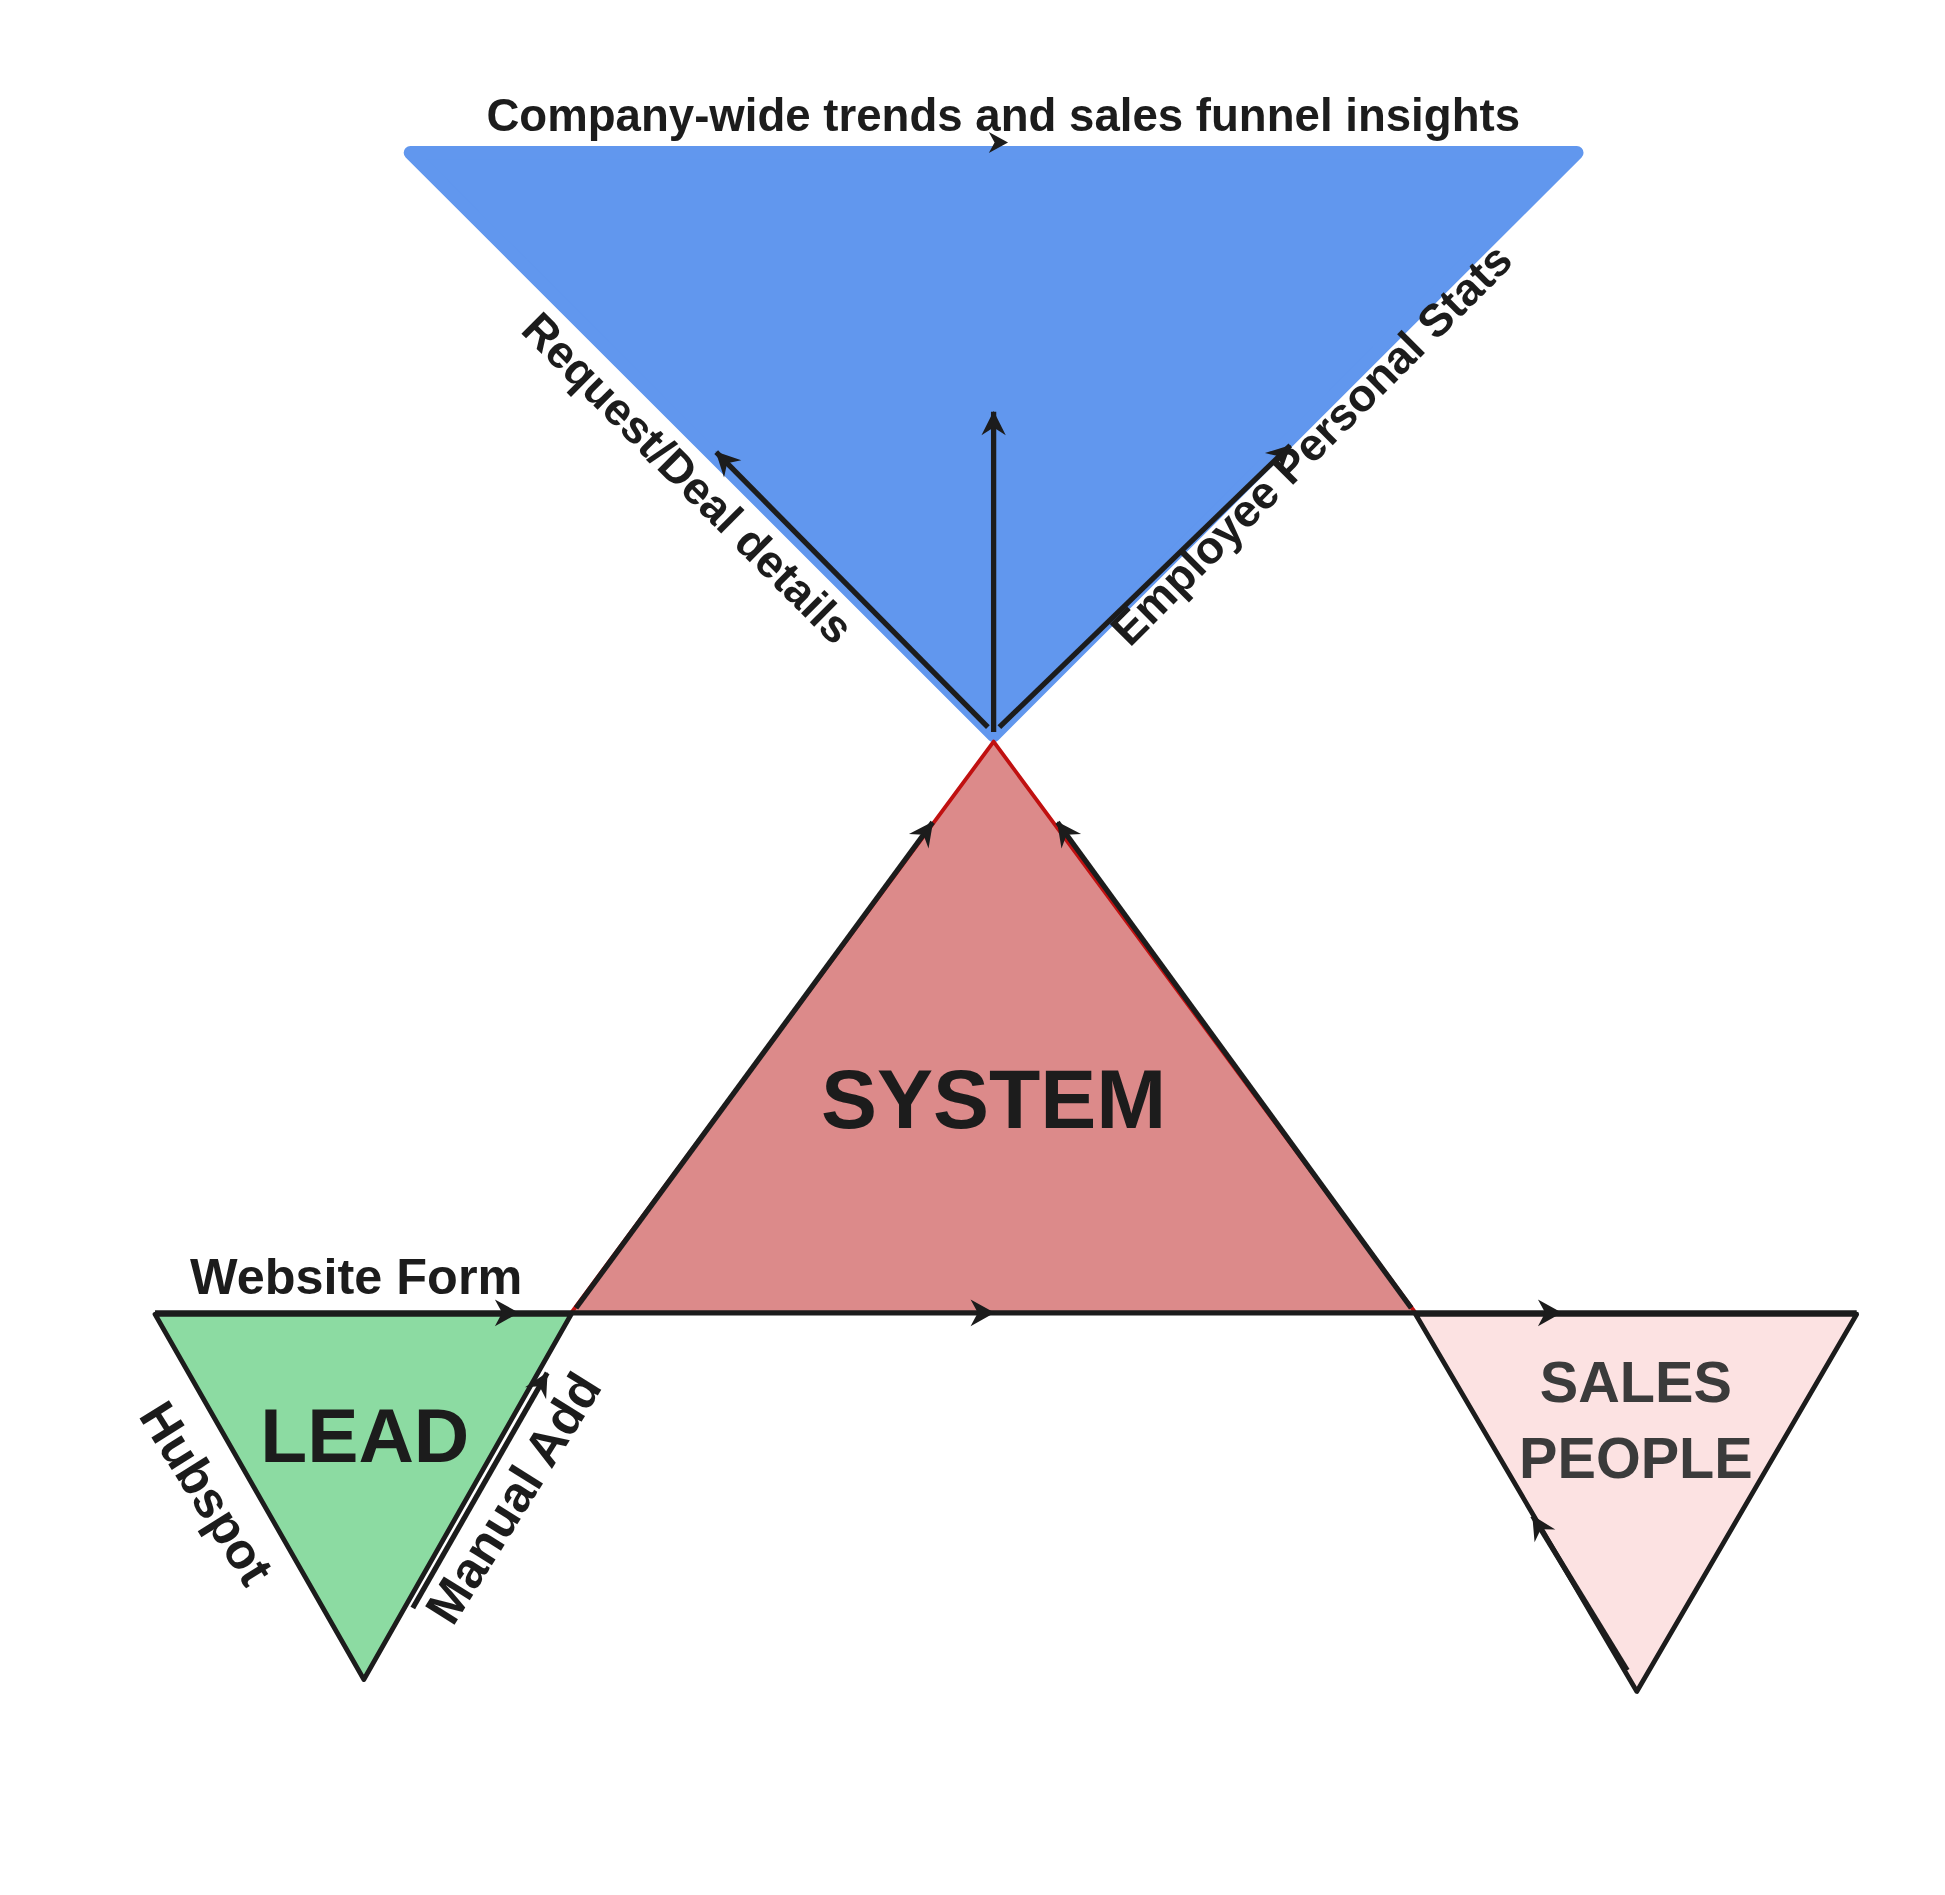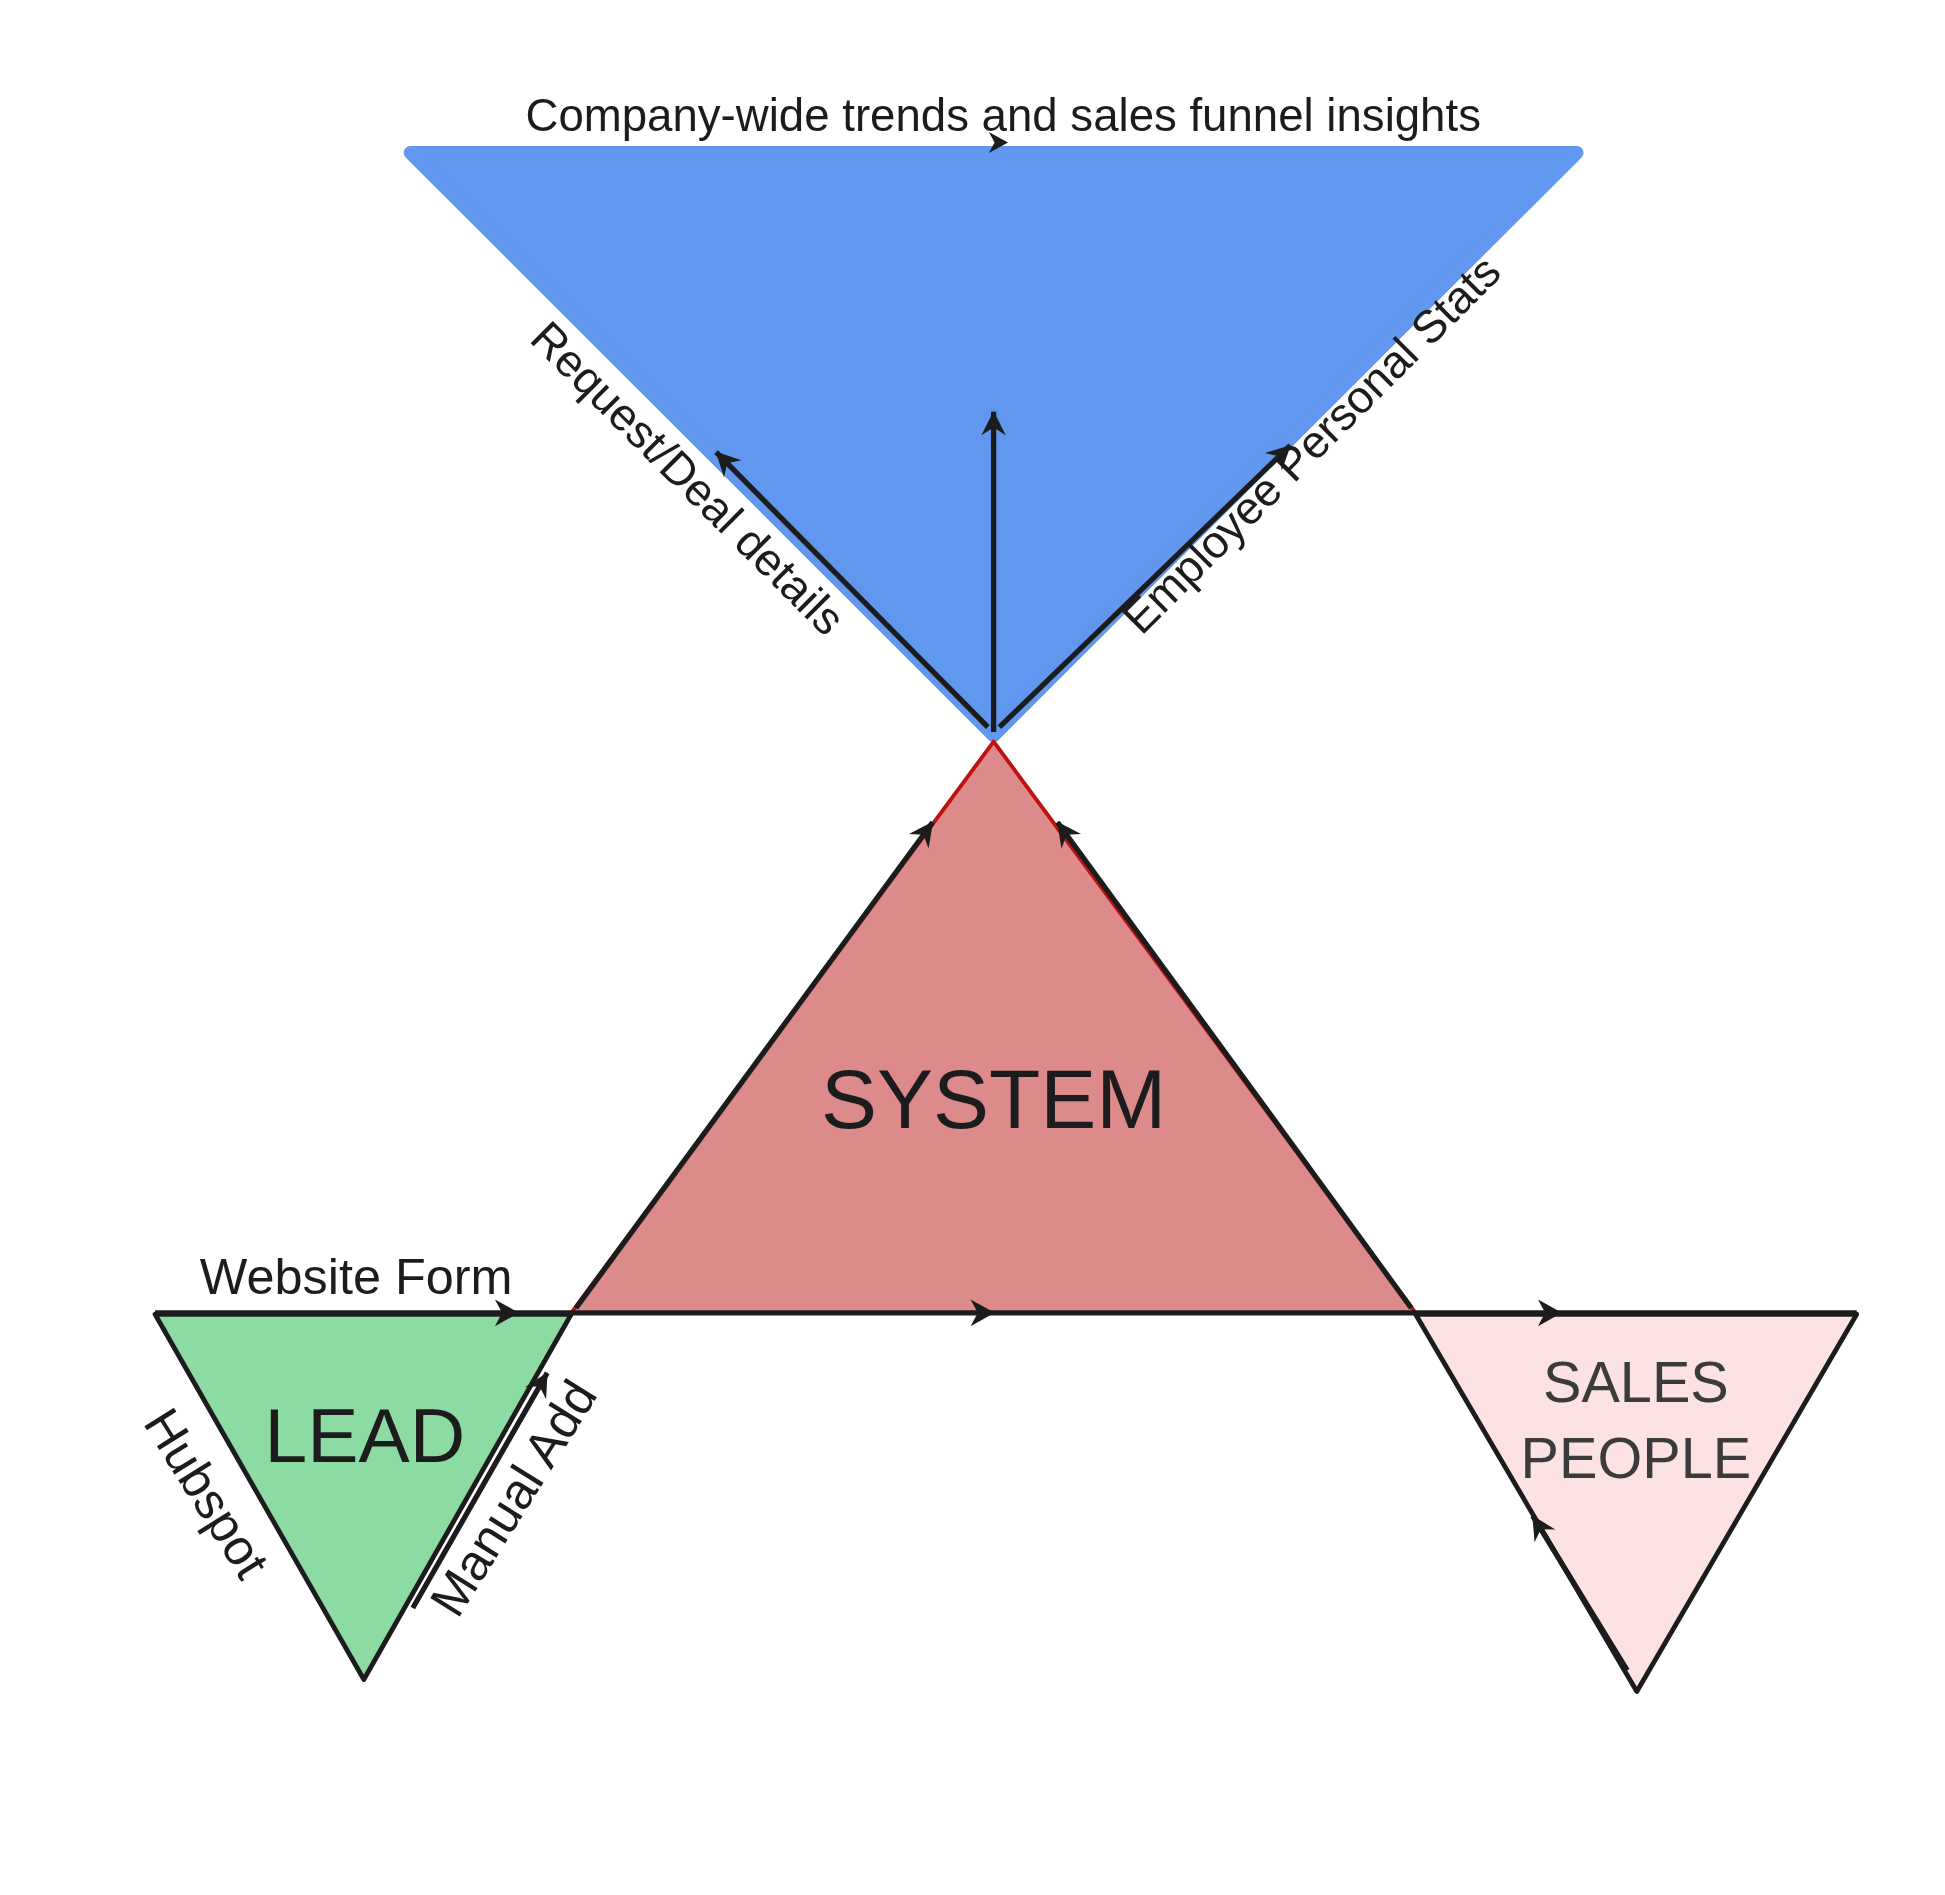--- a/index.html
+++ b/index.html
@@ -3,20 +3,21 @@
 <meta charset="utf-8">
 <style>
   html, body {
     margin: 0;
     padding: 0;
     background: #ffffff;
   }
   .diagram-wrap {
     width: 100%;
     max-width: 1946px;
+    font-weight: bold;
   }
   svg {
     display: block;
     width: 100%;
     height: auto;
     font-family: "Liberation Sans", sans-serif;
   }
   text {
     fill: #1c1c1c;
   }

